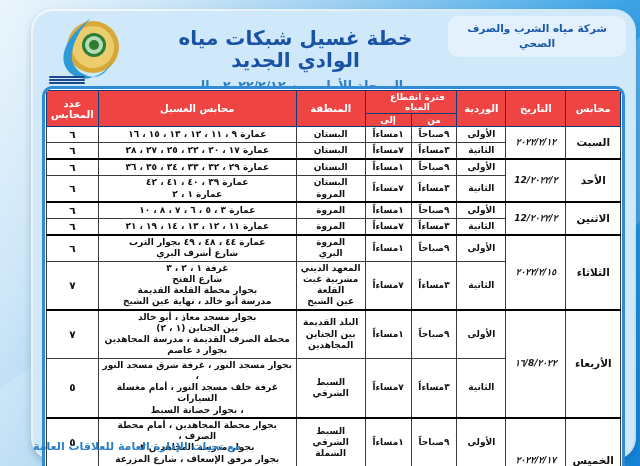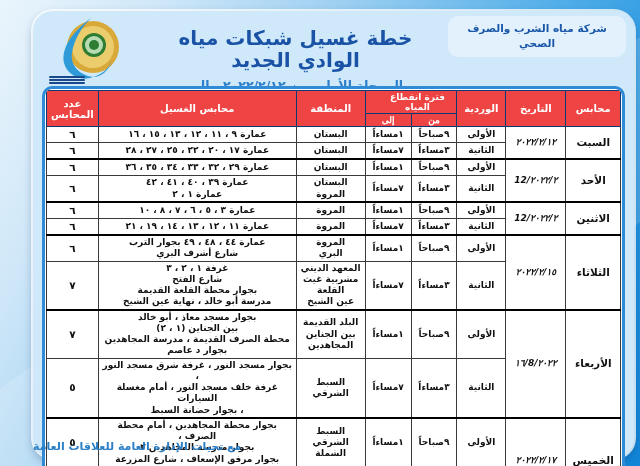--- a/index.html
+++ b/index.html
@@ -28,21 +28,21 @@
   .logo .cap { position:absolute; left:0px; bottom:2px; width:36px; }
   .logo .cap i { display:block; height:2px; margin:1px 0; background:#1a4a8c; border-radius:1px; }
 
   
   .twrap { position:absolute; top:75px; left:9px; right:9px;
     border:3px solid #2f8bd6; border-radius:10px; background:#ffffff; padding:1px; overflow:hidden; }
   table { width:100%; border-collapse:collapse; direction:rtl; background:#fff; table-layout:fixed; }
   th, td { border:1px solid #3a3a3a; text-align:center; vertical-align:middle; padding:1px 2px; }
   thead th { background:#ef4444; color:#ffffff; font-weight:bold; font-size:10px;
     border-color:#0b3a77; height:19px; }
-  thead th.sub { font-size:9px; height:12px;font-family:Liberation Serif, serif; }
+  thead th.sub { font-size:9px; height:12px; }
   thead th.period { font-size:9px; height:12px;padding-left:15px; }
   tbody { border-bottom:2px solid #000; }
   td { font-size:9px; font-weight:bold; color:#111; line-height:1.25; height:15px; }
   td.pre { white-space:pre-line; }
   td.day { font-size:10.5px; }
   td.date { font-size:9px;font-style:italic; }
   td.cnt { font-size:10.5px; }
   .col-day { width:9.5%; } .col-date { width:10.5%; } .col-shift { width:8.5%; }
   .col-from { width:8%; } .col-to { width:8%; } .col-area { width:12%; }
   .col-valves { width:34.5%; } .col-cnt { width:9%; }

